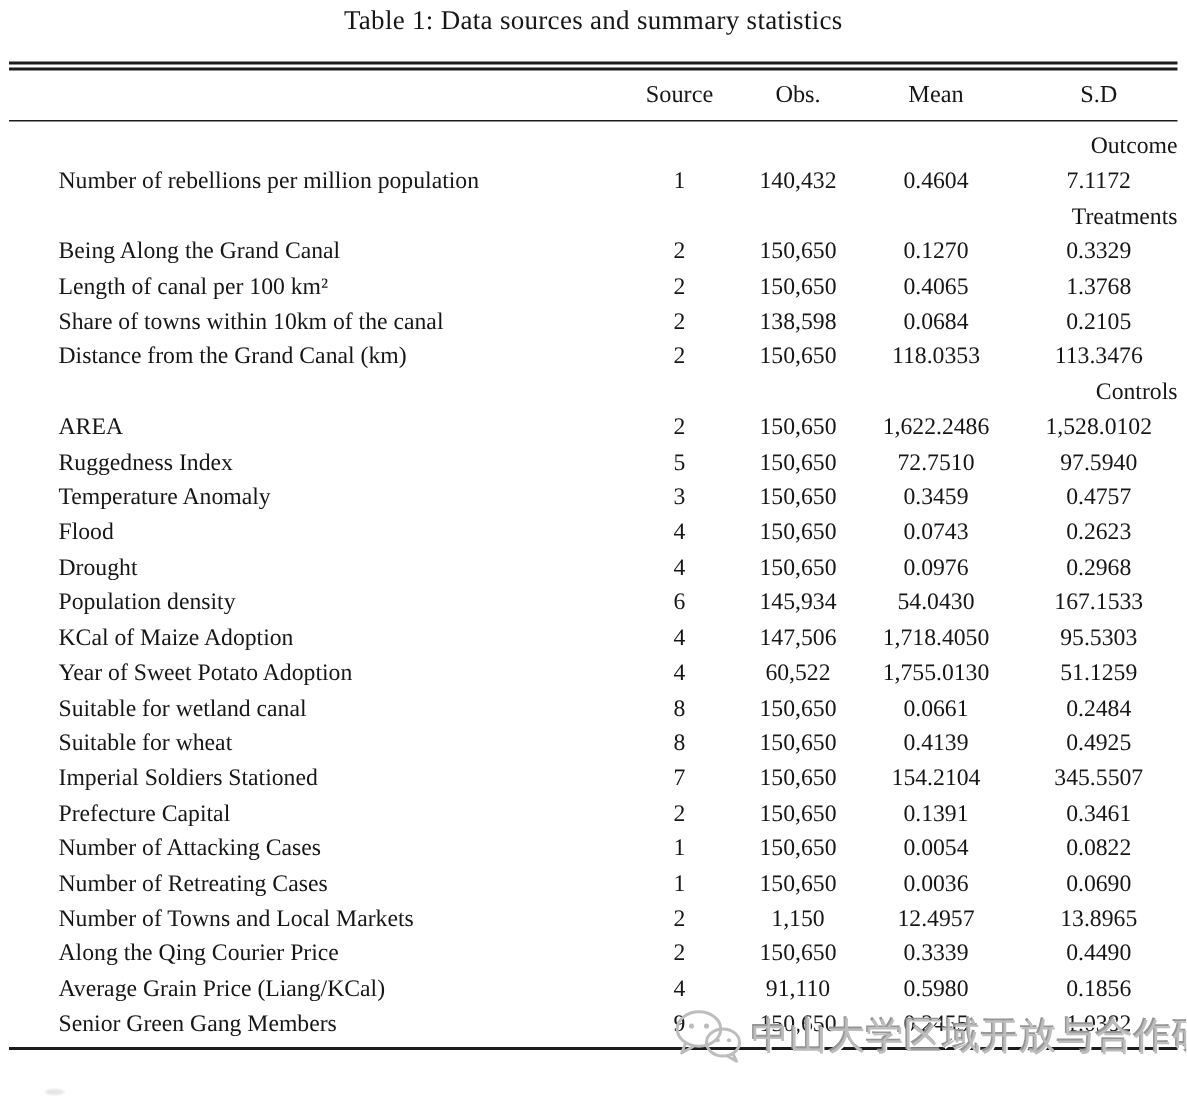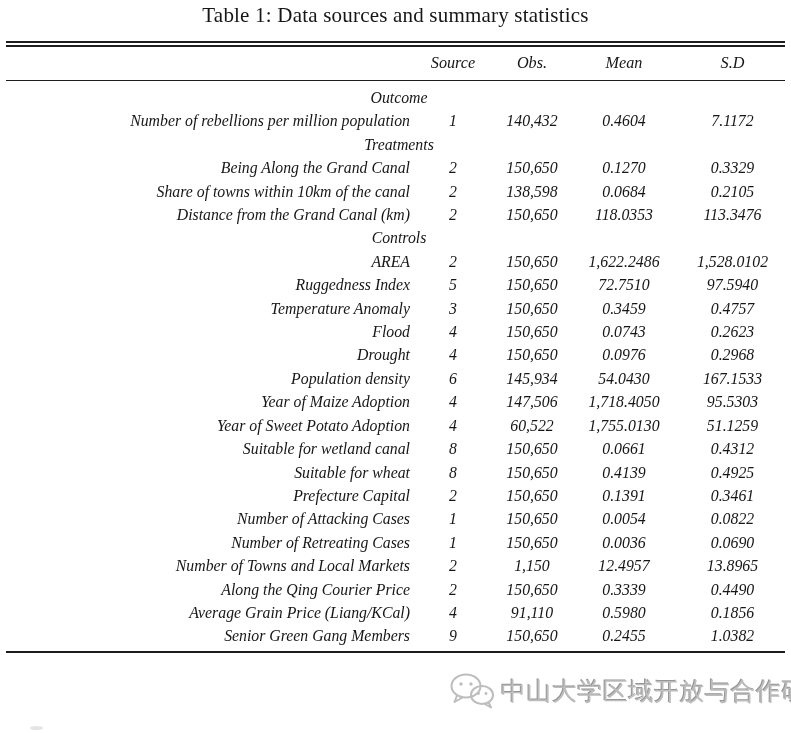--- a/index.html
+++ b/index.html
@@ -1,48 +1,47 @@
 <!DOCTYPE html>
 <html><head>
 <meta charset="utf-8">
 <style>
   html,body{margin:0;padding:0;background:#fff;}
   .page{
     position:relative;width:791px;height:733px;background:#ffffff;overflow:hidden;
     font-family:"Liberation Serif","DejaVu Serif",serif;color:#161616;
   }
   .title{
-    text-align:center;padding-top:3px;font-size:21px;letter-spacing:.2px;
+    text-align:center;padding-top:3px;font-size:18px;letter-spacing:.2px;
   }
   table.stats{
     position:absolute;left:6px;top:41px;width:779px;
     border-collapse:collapse;table-layout:fixed;
     border-top:6px double #1c1c1c;
     border-bottom:2.5px solid #1c1c1c;
-    font-style:italic;
   }
   col.c-label{width:404px;}
   col.c-source{width:86px;}
   col.c-obs{width:72px;}
   col.c-mean{width:112px;}
   col.c-sd{width:105px;}
   thead th{
     font-weight:normal;font-size:16.2px;height:33px;padding:0;
     text-align:center;vertical-align:middle;
     border-bottom:1.5px solid #1c1c1c;
   }
   thead th.label{text-align:left;}
   tbody td{
     font-size:15.8px;height:23.4px;padding:0;line-height:23.4px;
     text-align:center;vertical-align:middle;white-space:nowrap;
   }
   tbody tr:first-child td{padding-top:5px;}
   tbody tr:last-child td{padding-bottom:3px;}
-  tbody td.label{text-align:right;padding-left:33px;}
-  tbody tr.section td{text-align:center;padding-left:7px;}
+  tbody td.label{text-align:left;padding-left:33px;}
+  tbody tr.section td{text-align:right;padding-left:7px;}
   .watermark{
     position:absolute;left:448px;top:671px;display:flex;align-items:center;gap:5px;
     pointer-events:none;
   }
   .wm-text{
     font-size:25px;line-height:40px;white-space:nowrap;
     font-family:"Liberation Sans","DejaVu Sans",sans-serif;
     color:#bdbdbd;letter-spacing:.5px;
     text-shadow:-1px -1px 0 #969696, 1px 1px 0 #ffffff;
   }
@@ -90,20 +89,27 @@
           <td colspan="5">Treatments</td>
         </tr>
         <tr>
           <td class="label">Being Along the Grand Canal</td>
           <td>2</td>
           <td>150,650</td>
           <td>0.1270</td>
           <td>0.3329</td>
         </tr>
         <tr>
+          <td class="label">Length of canal per 100 km²</td>
+          <td>2</td>
+          <td>150,650</td>
+          <td>0.4065</td>
+          <td>1.3768</td>
+        </tr>
+        <tr>
           <td class="label">Share of towns within 10km of the canal</td>
           <td>2</td>
           <td>138,598</td>
           <td>0.0684</td>
           <td>0.2105</td>
         </tr>
         <tr>
           <td class="label">Distance from the Grand Canal (km)</td>
           <td>2</td>
           <td>150,650</td>
@@ -149,46 +155,53 @@
           <td>0.2968</td>
         </tr>
         <tr>
           <td class="label">Population density</td>
           <td>6</td>
           <td>145,934</td>
           <td>54.0430</td>
           <td>167.1533</td>
         </tr>
         <tr>
-          <td class="label">Year of Maize Adoption</td>
+          <td class="label">KCal of Maize Adoption</td>
           <td>4</td>
           <td>147,506</td>
           <td>1,718.4050</td>
           <td>95.5303</td>
         </tr>
         <tr>
           <td class="label">Year of Sweet Potato Adoption</td>
           <td>4</td>
           <td>60,522</td>
           <td>1,755.0130</td>
           <td>51.1259</td>
         </tr>
         <tr>
           <td class="label">Suitable for wetland canal</td>
           <td>8</td>
           <td>150,650</td>
           <td>0.0661</td>
-          <td>0.4312</td>
+          <td>0.2484</td>
         </tr>
         <tr>
           <td class="label">Suitable for wheat</td>
           <td>8</td>
           <td>150,650</td>
           <td>0.4139</td>
           <td>0.4925</td>
+        </tr>
+        <tr>
+          <td class="label">Imperial Soldiers Stationed</td>
+          <td>7</td>
+          <td>150,650</td>
+          <td>154.2104</td>
+          <td>345.5507</td>
         </tr>
         <tr>
           <td class="label">Prefecture Capital</td>
           <td>2</td>
           <td>150,650</td>
           <td>0.1391</td>
           <td>0.3461</td>
         </tr>
         <tr>
           <td class="label">Number of Attacking Cases</td>

